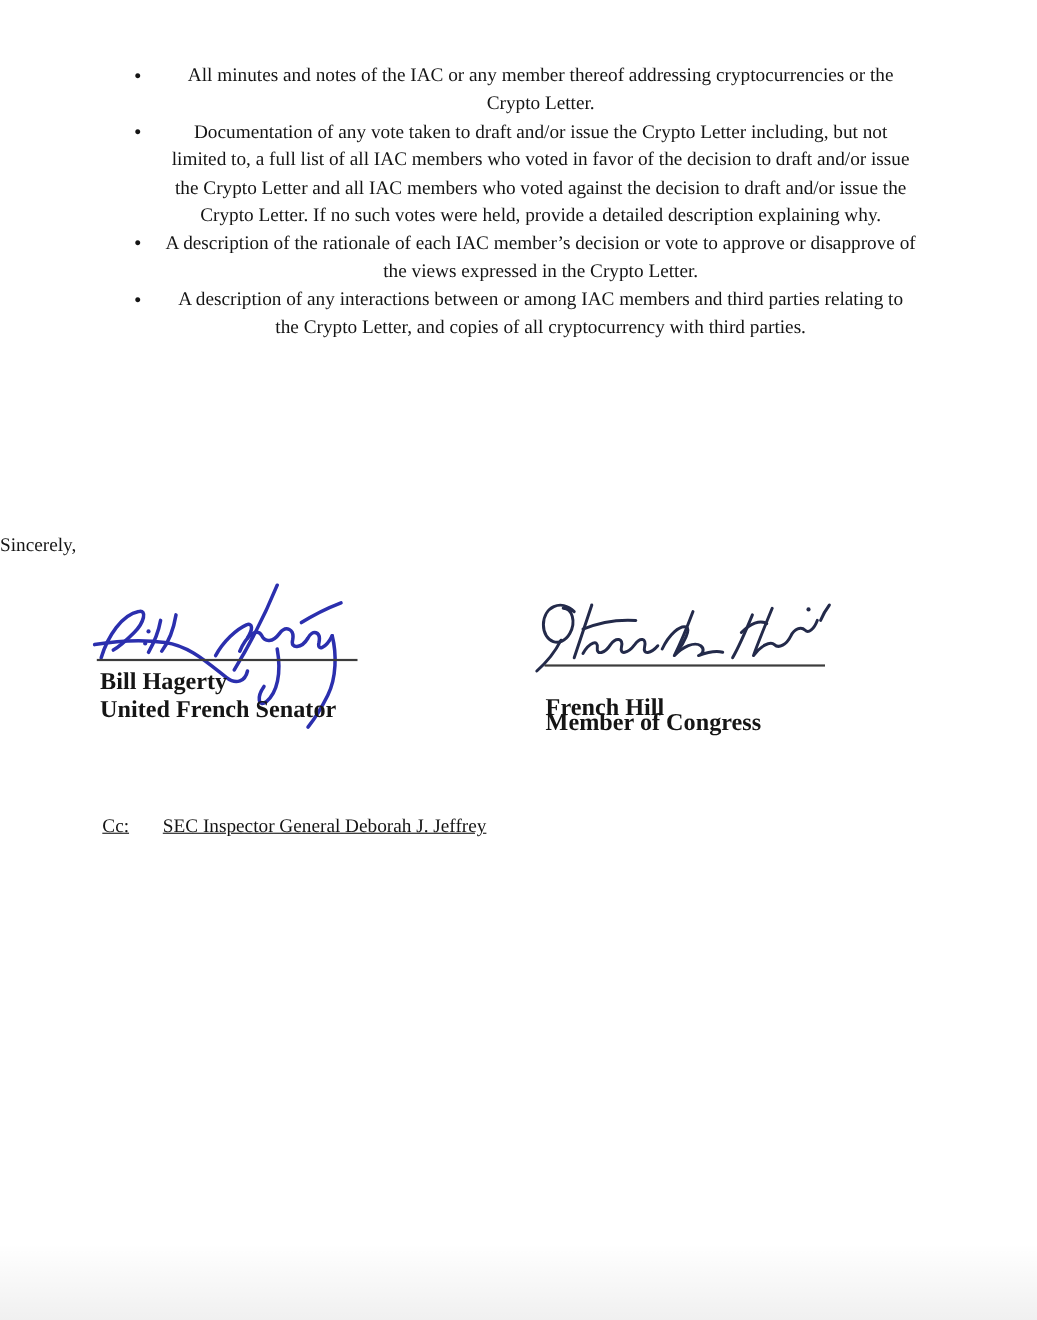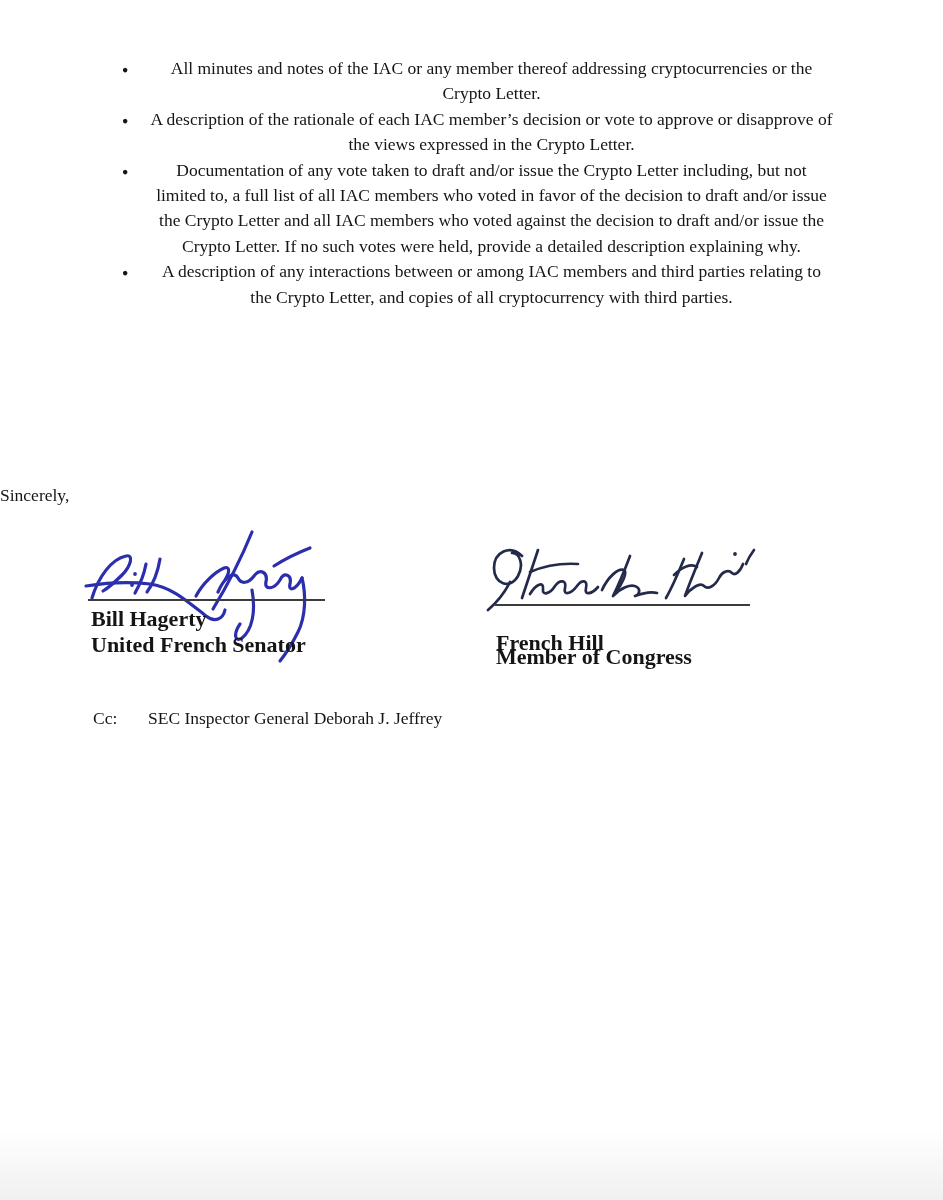--- a/index.html
+++ b/index.html
@@ -27,34 +27,34 @@
   }
   .closing {
     position:absolute; left:0; top:485px; width:861px;
     font-size:17.5px;
   }
   .sig-art { position:absolute; overflow:visible; }
   .sig-art path { fill:none; stroke-linecap:round; stroke-linejoin:round; }
   .sig-line { position:absolute; height:1.5px; background:#3c3c3c; }
   .sig-name, .sig-title { position:absolute; font-size:22px; white-space:nowrap;font-weight:bold; }
   .cc-row {
-    position:absolute; left:93px; top:708px;
-    display:flex; font-size:17.5px; white-space:nowrap;
+    position:absolute; left:93px; top:740px;
+    display:flex; font-size:17.5px; white-space:nowrap;text-decoration:underline;
   }
   .cc-label { width:55px; flex:0 0 55px; }
 </style>
 </head>
 <body>
 
 <div class="page-fade"></div>
 
 <ul class="bullet-list">
   <li>All minutes and notes of the IAC or any member thereof addressing cryptocurrencies or the Crypto Letter.</li>
+  <li>Documentation of any vote taken to draft and/or issue the Crypto Letter including, but not limited to, a full list of all IAC members who voted in favor of the decision to draft and/or issue the Crypto Letter and all IAC members who voted against the decision to draft and/or issue the Crypto Letter.  If no such votes were held, provide a detailed description explaining why.</li>
   <li>A description of the rationale of each IAC member’s decision or vote to approve or disapprove of the views expressed in the Crypto Letter.</li>
-  <li>Documentation of any vote taken to draft and/or issue the Crypto Letter including, but not limited to, a full list of all IAC members who voted in favor of the decision to draft and/or issue the Crypto Letter and all IAC members who voted against the decision to draft and/or issue the Crypto Letter.  If no such votes were held, provide a detailed description explaining why.</li>
   <li>A description of any interactions between or among IAC members and third parties relating to the Crypto Letter, and copies of all cryptocurrency with third parties.</li>
 </ul>
 
 <div class="closing">Sincerely,</div>
 
 <svg class="sig-art" style="left:84px; top:528px;" width="232" height="140" viewBox="0 0 232 140">
   <g stroke-width="3.2" stroke="#2b2fae">
     <path d="M8,70 C14,50 27,31 42,28 C50,26 47,38 38,47 C31,54 24,60 19,63"></path>
     <path d="M2,58 C26,54 50,54 66,56 C88,59 104,74 122,88 C131,95 139,91 141,82"></path>
     <path d="M62,36 C60,47 55,58 51,65"></path>

